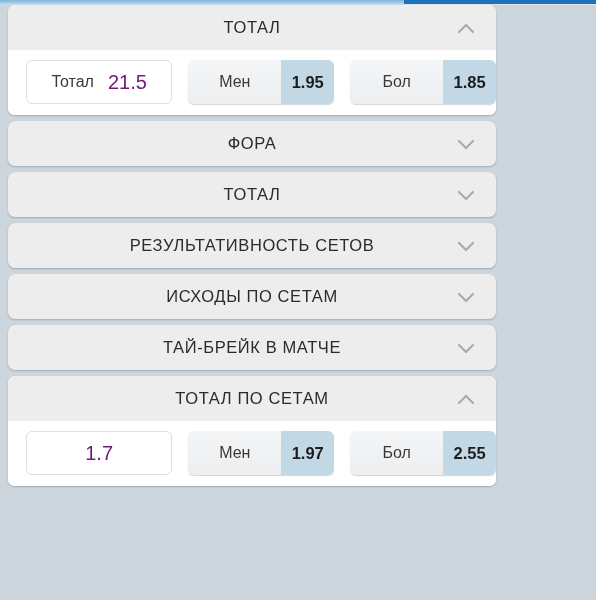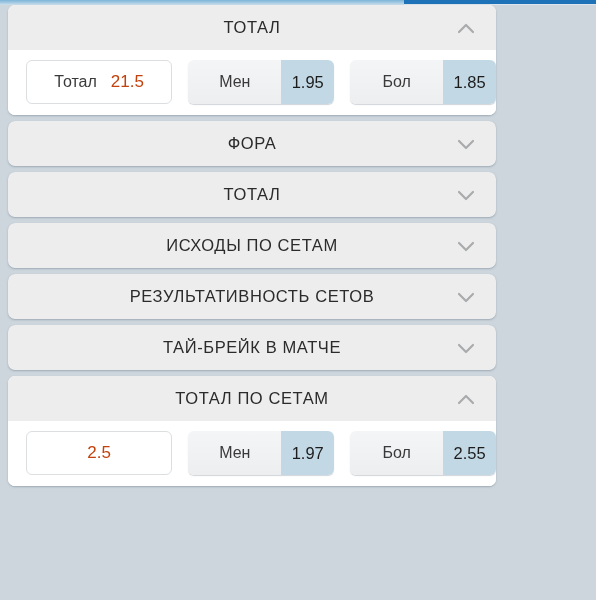--- a/index.html
+++ b/index.html
@@ -119,22 +119,22 @@
     align-items: center;
     justify-content: center;
     box-sizing: border-box;
     cursor: pointer;
   }
   .line-cell .line-label {
     font-size: 16px;
     color: #3a3a3a;
   }
   .line-cell .line-value {
-    font-size: 17px;
-    color: #c2410c;
+    font-size: 20px;
+    color: #701a75;
     margin-left: 14px;
   }
   .line-cell.solo .line-value { margin-left: 0; }
 
   .odd-cell {
     margin-left: 16px;
     width: 182px;
     height: 44px;
     border-radius: 6px;
     overflow: hidden;
@@ -151,21 +151,21 @@
     font-size: 16px;
     color: #3a3a3a;
   }
   .odd-cell .ob-price {
     flex: 1 1 auto;
     background: #c3d8e5;
     display: flex;
     align-items: center;
     justify-content: center;
     font-size: 16.5px;
-    font-weight: normal;
+    font-weight: bold;
     color: #1c1c1c;
   }
 </style>
 </head>
 <body>
 
 <div id="topbar">
   <div class="track-left"></div>
   <div class="track-right"></div>
   <div class="track-right-fade"></div>
@@ -210,33 +210,33 @@
       <div class="panel collapsed" id="panel-total">
         <div class="sect-head">
           <div class="sect-title">ТОТАЛ</div>
           <span class="chev">
             <svg width="20" height="20" viewBox="0 0 20 20" fill="none">
               <path d="M3 7 L10 14 L17 7" stroke="#a9abad" stroke-width="2.2" stroke-linecap="round" stroke-linejoin="round"></path>
             </svg>
           </span>
         </div>
       </div>
+      <div class="panel collapsed" id="panel-set-performance">
+        <div class="sect-head">
+          <div class="sect-title">РЕЗУЛЬТАТИВНОСТЬ СЕТОВ</div>
+          <span class="chev">
+            <svg width="20" height="20" viewBox="0 0 20 20" fill="none">
+              <path d="M3 7 L10 14 L17 7" stroke="#a9abad" stroke-width="2.2" stroke-linecap="round" stroke-linejoin="round"></path>
+            </svg>
+          </span>
+        </div>
+      </div>
       <div class="panel collapsed" id="panel-set-outcomes">
         <div class="sect-head">
           <div class="sect-title">ИСХОДЫ ПО СЕТАМ</div>
-          <span class="chev">
-            <svg width="20" height="20" viewBox="0 0 20 20" fill="none">
-              <path d="M3 7 L10 14 L17 7" stroke="#a9abad" stroke-width="2.2" stroke-linecap="round" stroke-linejoin="round"></path>
-            </svg>
-          </span>
-        </div>
-      </div>
-      <div class="panel collapsed" id="panel-set-performance">
-        <div class="sect-head">
-          <div class="sect-title">РЕЗУЛЬТАТИВНОСТЬ СЕТОВ</div>
           <span class="chev">
             <svg width="20" height="20" viewBox="0 0 20 20" fill="none">
               <path d="M3 7 L10 14 L17 7" stroke="#a9abad" stroke-width="2.2" stroke-linecap="round" stroke-linejoin="round"></path>
             </svg>
           </span>
         </div>
       </div>
       <div class="panel collapsed" id="panel-tiebreak">
         <div class="sect-head">
           <div class="sect-title">ТАЙ-БРЕЙК В МАТЧЕ</div>
@@ -251,21 +251,21 @@
         <div class="sect-head">
           <div class="sect-title">ТОТАЛ ПО СЕТАМ</div>
           <span class="chev">
             <svg width="20" height="20" viewBox="0 0 20 20" fill="none">
               <path d="M3 14 L10 7 L17 14" stroke="#a9abad" stroke-width="2.2" stroke-linecap="round" stroke-linejoin="round"></path>
             </svg>
           </span>
         </div>
         <div class="market-row">
           <div class="line-cell solo">
-            <span class="line-value">2.5</span>
+            <span class="line-value">1.7</span>
           </div>
           <div class="odd-cell">
             <div class="ob-name">Мен</div>
             <div class="ob-price">1.97</div>
           </div>
           <div class="odd-cell">
             <div class="ob-name">Бол</div>
             <div class="ob-price">2.55</div>
           </div>
         </div>

